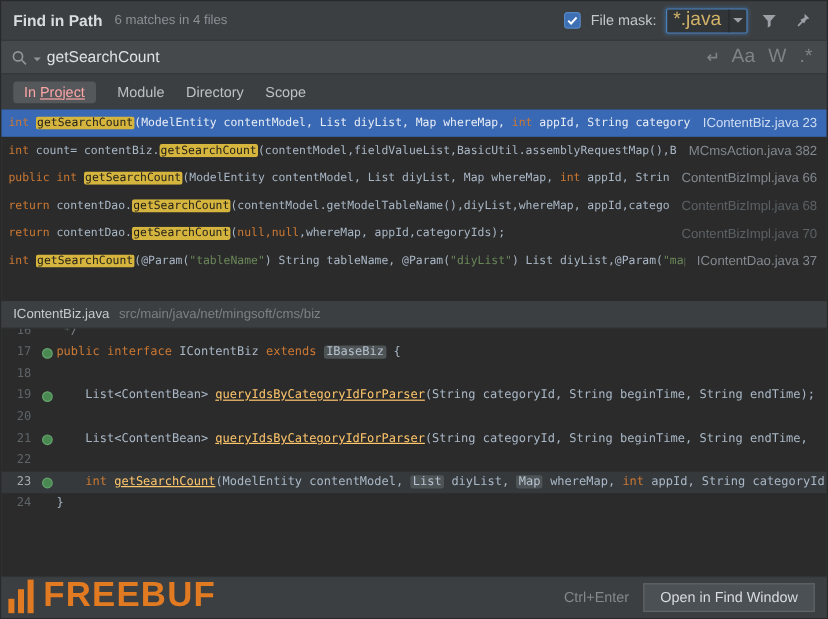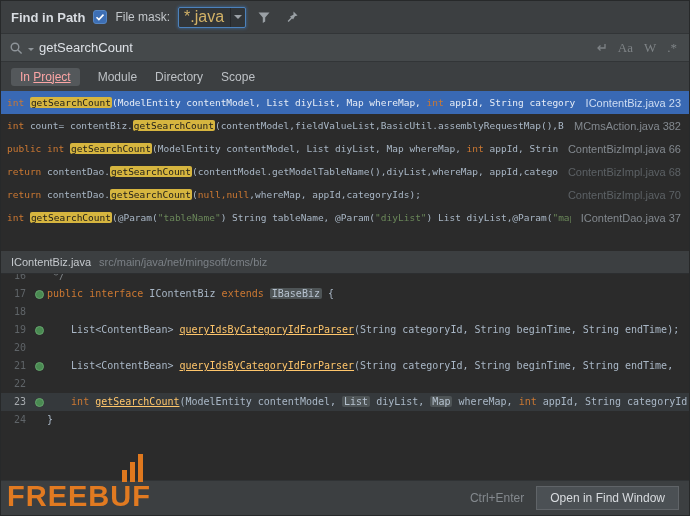--- a/index.html
+++ b/index.html
@@ -20,21 +20,21 @@
                border-left:1px solid #26282a;}
   .combo-arrow::after{content:"";border:4px solid transparent;border-top-color:#9ba1a6;margin-top:4px;}
   .iconbtn{width:20px;height:20px;display:flex;align-items:center;justify-content:center;flex:none;}
   
   .search-strip{height:29px;background:#45494b;border-top:1px solid #323537;border-bottom:1px solid #323537;
                 display:flex;align-items:center;padding:0 8px;gap:5px;flex:none;}
   .mini-chevron{width:0;height:0;border:3.5px solid transparent;border-top-color:#8f959a;margin-top:6px;}
   .search-input{flex:1;background:transparent;border:none;outline:none;color:#dde1e6;font-size:13px;
                 font-family:"Liberation Sans",sans-serif;}
   .search-opts{display:flex;gap:11px;margin-left:auto;align-items:center;padding-right:4px;}
-  .opt{font-size:13px;color:#7e8386;font-family:Liberation Serif, serif;cursor:default;}
+  .opt{font-size:16px;color:#7e8386;font-family:Liberation Sans, sans-serif;cursor:default;}
   
   .scope-row{height:29px;display:flex;align-items:center;gap:18px;padding:0 10px;font-size:12px;
              color:#bdc1c5;flex:none;}
   .scope{cursor:default;white-space:nowrap;}
   .scope.sel{background:#54585b;border-radius:3px;padding:2px 9px;color:#fca5a5;}
   .scope .u{text-decoration:underline;}
   
   .results-panel{flex:1;background:#2b2b2b;overflow:hidden;}
   .rrow{height:23px;display:flex;align-items:center;padding:0 8px 0 6px;
         font-family:"DejaVu Sans Mono",monospace;font-size:9.5px;white-space:nowrap;}
@@ -68,35 +68,36 @@
   .gdot{width:9px;height:9px;border-radius:50%;background:#4a8a52;border:1px solid #65a56d;}
   .ctext{white-space:pre;overflow:hidden;flex:1;}
   
   .footer{height:35px;background:#3c3f41;border-top:1px solid #303335;display:flex;align-items:center;
           justify-content:flex-end;gap:12px;padding:0 10px;flex:none;}
   .shortcut{font-size:12px;color:#84898e;}
   .btn{background:#4b5054;border:1px solid #606468;border-radius:0;color:#d8dbdf;font-size:12px;
        padding:4px 13px;font-family:"Liberation Sans",sans-serif;cursor:default;}
   
   .watermark{position:absolute;left:6px;bottom:4px;display:flex;align-items:flex-end;opacity:.88;
-             pointer-events:none;z-index:5;flex-direction:column;}
+             pointer-events:none;z-index:5;}
   .wm-bars{display:flex;align-items:flex-end;margin-right:5px;}
   .wm-bars i{width:5px;background:#f8831d;margin-right:3px;display:block;}
   .wm-bars i:nth-child(1){height:12px;}
   .wm-bars i:nth-child(2){height:20px;}
   .wm-bars i:nth-child(3){height:28px;}
   .wm-text{font-size:29px;font-weight:bold;color:#f8831d;letter-spacing:1px;line-height:1;}
 </style>
 </head>
 <body>
 
 <div class="dialog">
 
   <div class="hdr">
     <span class="title">Find in Path</span>
+    <span class="summary">6 matches in 4 files</span>
     <span class="chk">
       <svg width="10" height="10" viewBox="0 0 10 10">
         <path d="M1.5 5.2l2.4 2.4 4.6-5" stroke="#ffffff" stroke-width="1.6" fill="none"></path>
       </svg>
     </span>
     <span class="mask-label">File mask:</span>
     <span class="combo">
       <span class="combo-val">*.java</span>
       <span class="combo-arrow"></span>
     </span>

